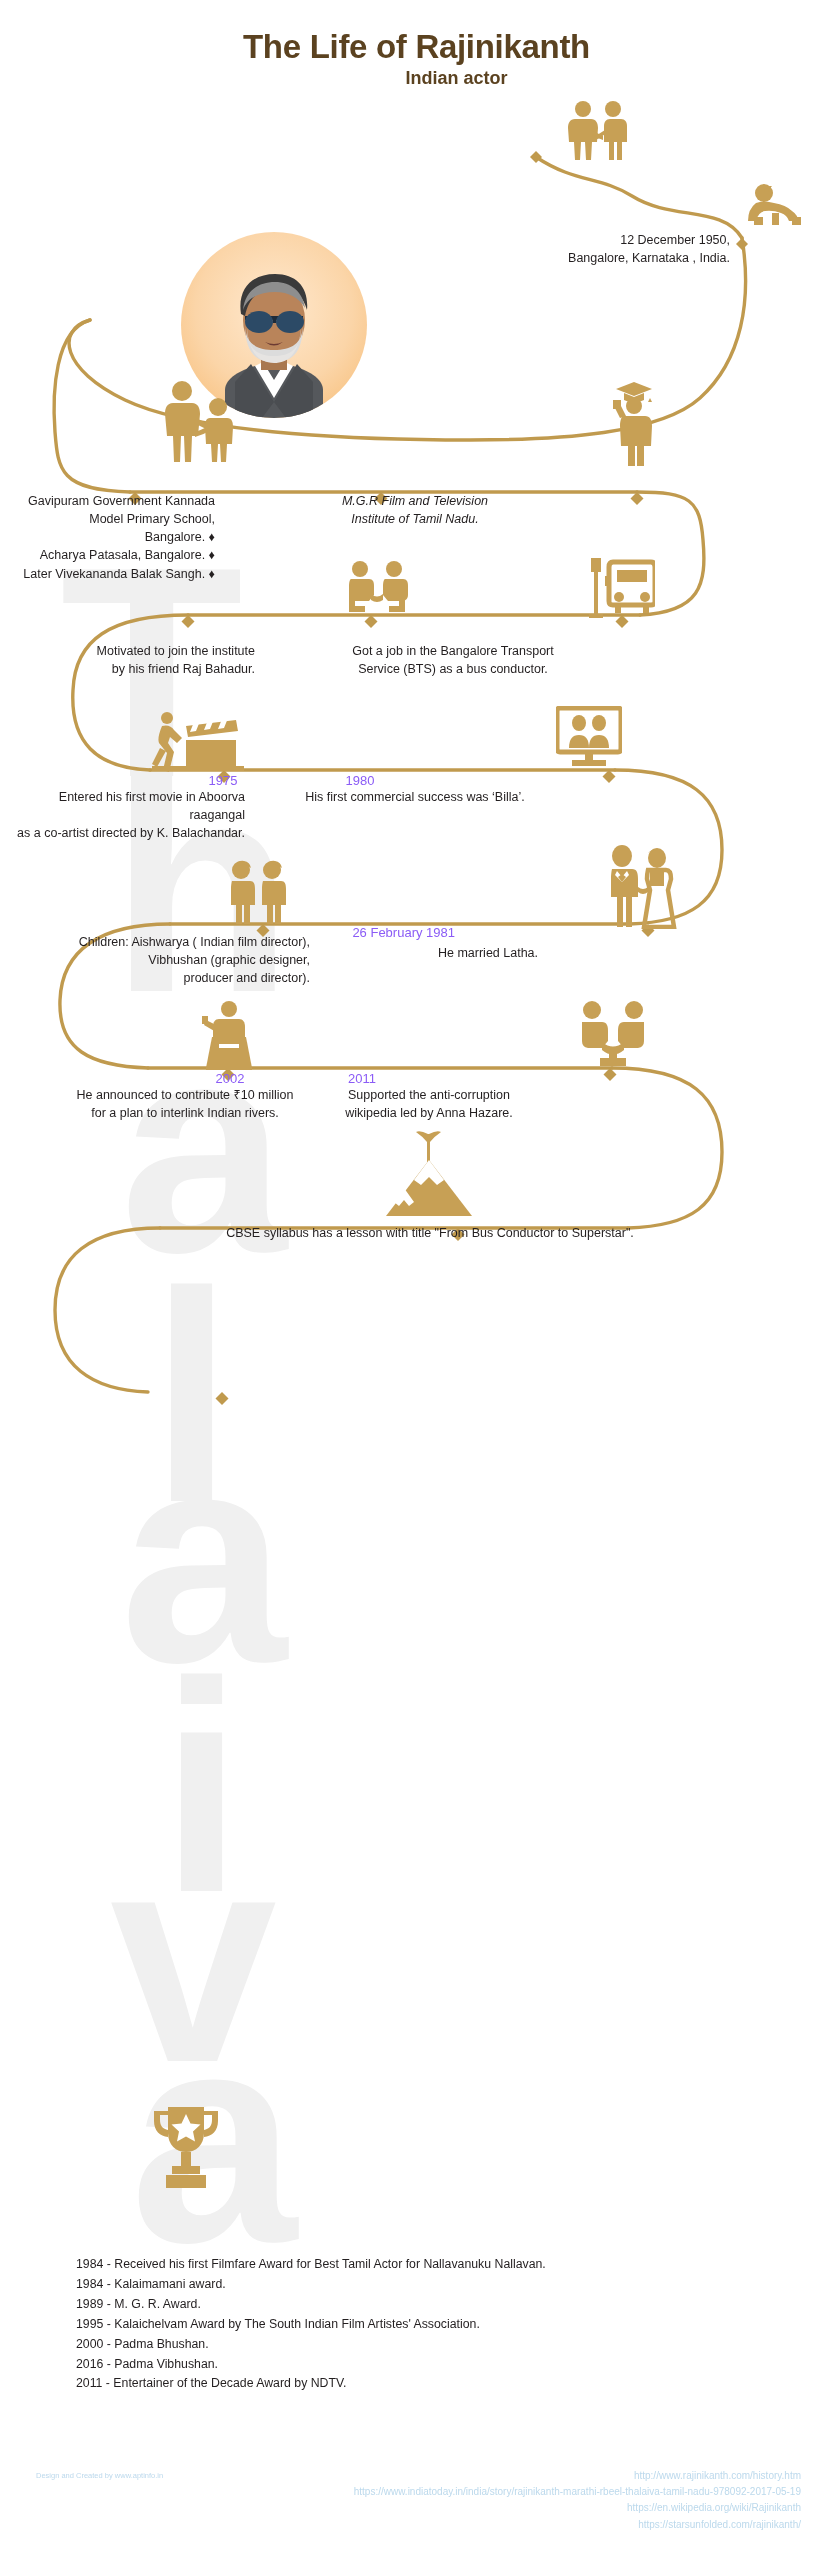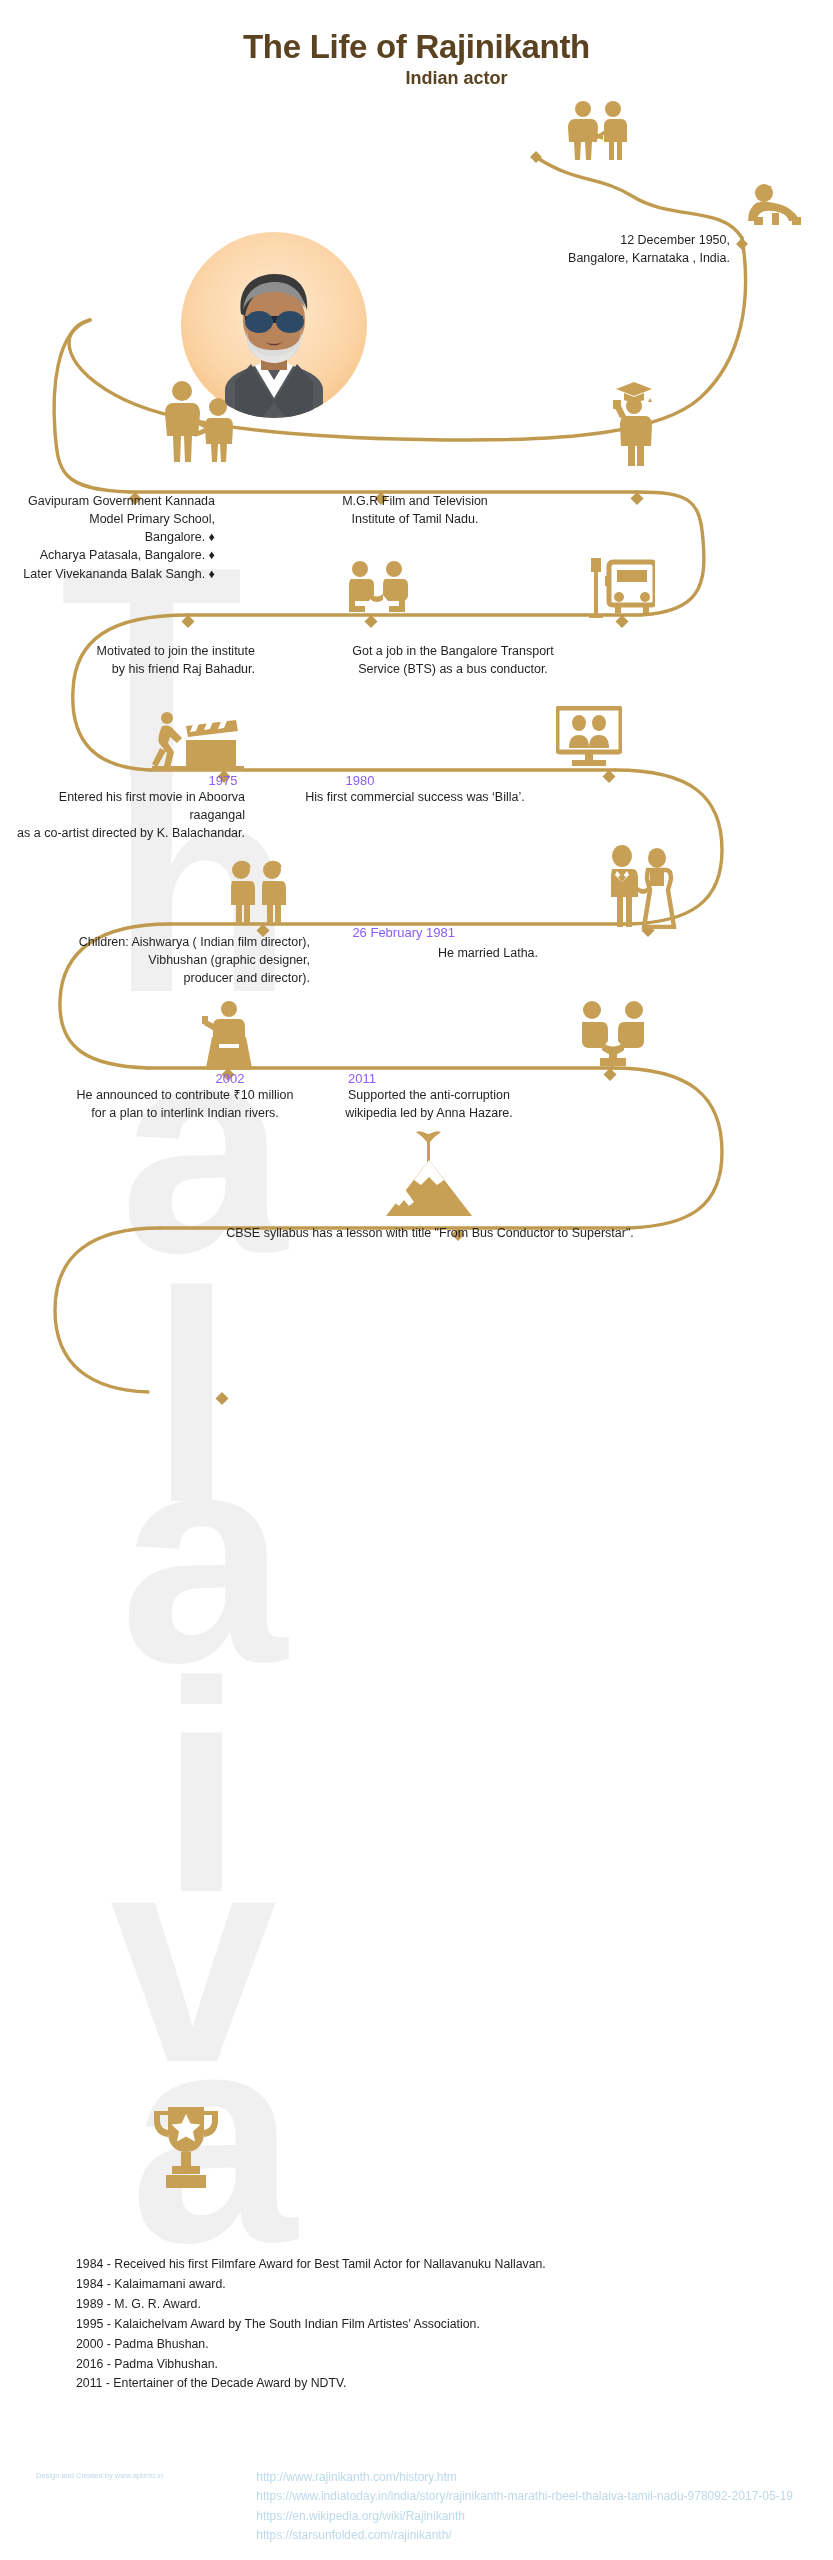--- a/index.html
+++ b/index.html
@@ -63,21 +63,21 @@
   .txt {
     position: absolute;
     z-index: 3;
     font-size: 12.5px;
     line-height: 1.45;
     color: #231f20;
     white-space: pre-line;
   }
   .txt.right { text-align: right; }
   .txt.left  { text-align: center; }
-  .txt.center{ text-align: center; }
+  .txt.center{ text-align: center; font-style: italic; }
 
   .year {
     position: absolute;
     z-index: 3;
     font-size: 13px;
     font-weight: 400;
     color: #8b5cf6;
     text-align: center;
   }
 
@@ -123,22 +123,23 @@
   
   .footer-left {
     position: absolute;
     left: 36px; top: 2471px;
     font-size: 7.5px;
     color: #bcd9ec;
     z-index: 3;
   }
   .footer-right {
     position: absolute;
-    right: 40px; top: 2468px;
-    font-size: 12px;
+    right: 32px; top: 2468px;
+    text-align: right;
+    font-size: 10px;
     line-height: 1.62;
     color: #bcd9ec;
     z-index: 3;
   }
 </style>
 </head>
 <body>
 
 <div id="infographic">
 

